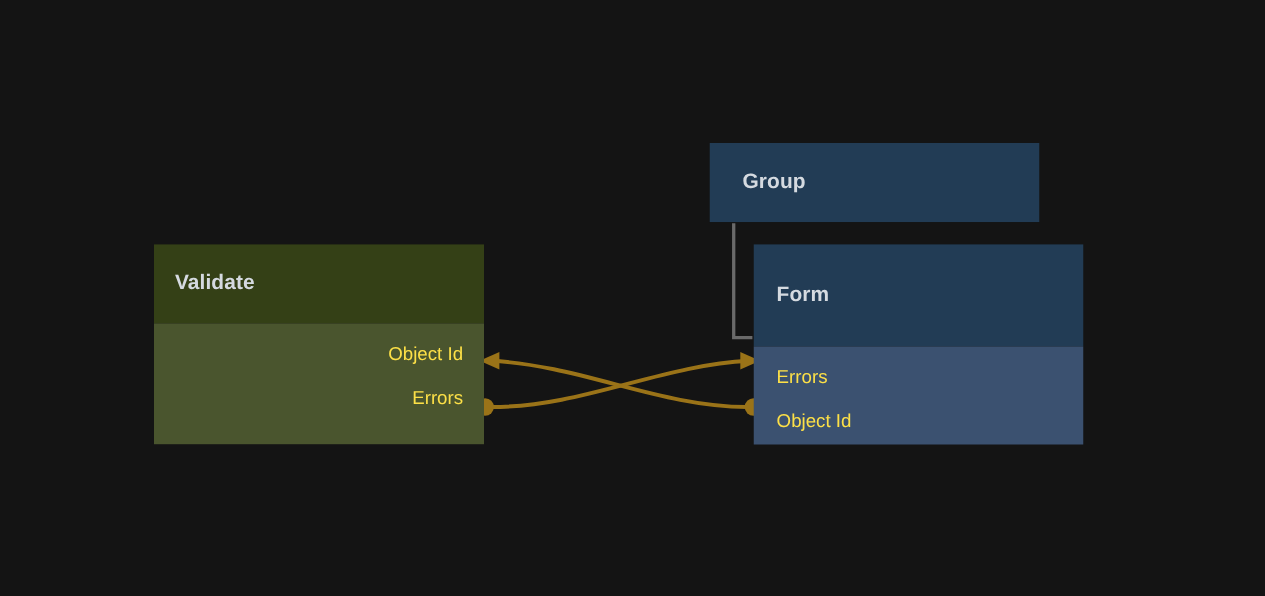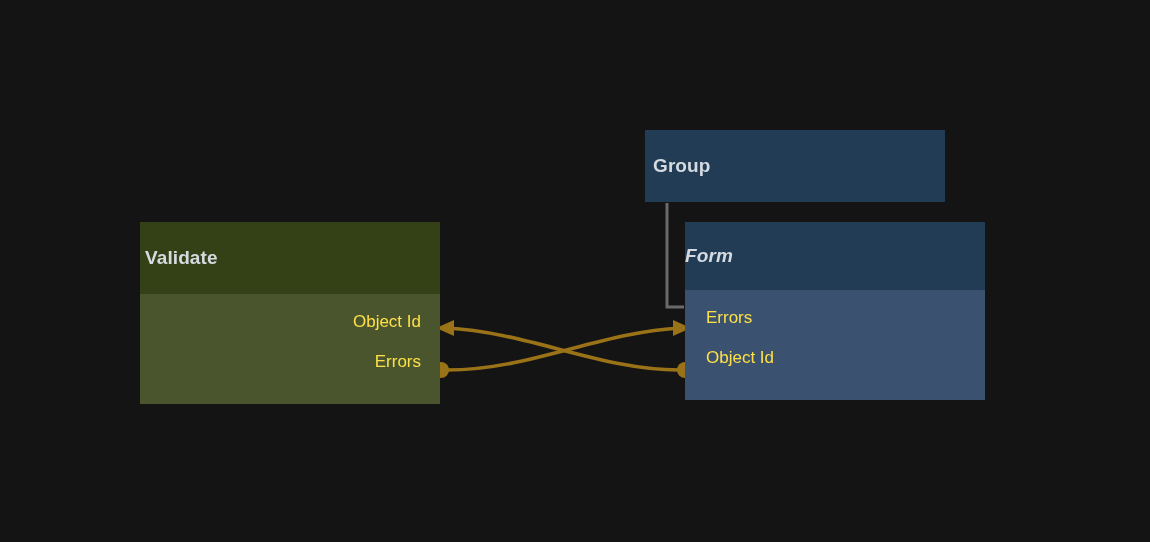--- a/index.html
+++ b/index.html
@@ -71,50 +71,50 @@
   
   #node-validate {
     left: 140px;
     top: 222px;
     width: 300px;
     height: 182px;
   }
   #node-validate .node-header {
     height: 72px;
     background: #344016;
-    padding-left: 5px;
+    padding-left: 19px;
   }
   #node-validate .node-body {
     height: 110px;
     background: #4a552e;
     padding-top: 7px;
   }
 
   #node-group {
     left: 645px;
     top: 130px;
     width: 300px;
     height: 72px;
   }
   #node-group .node-header {
     height: 72px;
     background: #223c55;
-    padding-left: 8px;
+    padding-left: 30px;
   }
 
   #node-form {
     left: 685px;
     top: 222px;
     width: 300px;
     height: 182px;
   }
   #node-form .node-header {
-    height: 68px;
+    height: 93px;
     background: #223c55;
-    font-style: italic;
+    padding-left: 21px;
   }
   #node-form .node-body {
     height: 110px;
     background: #3b5170;
     padding-top: 7px;
   }
 
   
   #edges {
     position: absolute;

